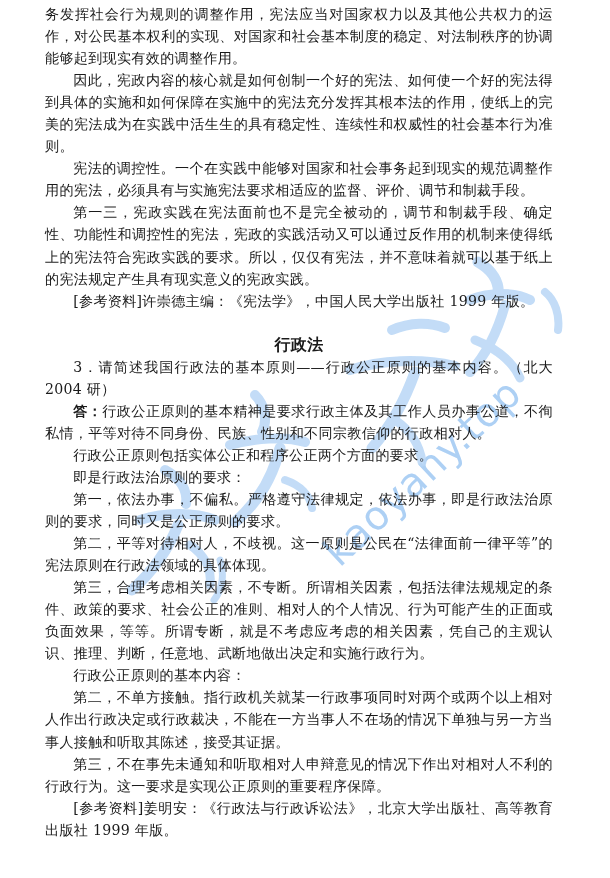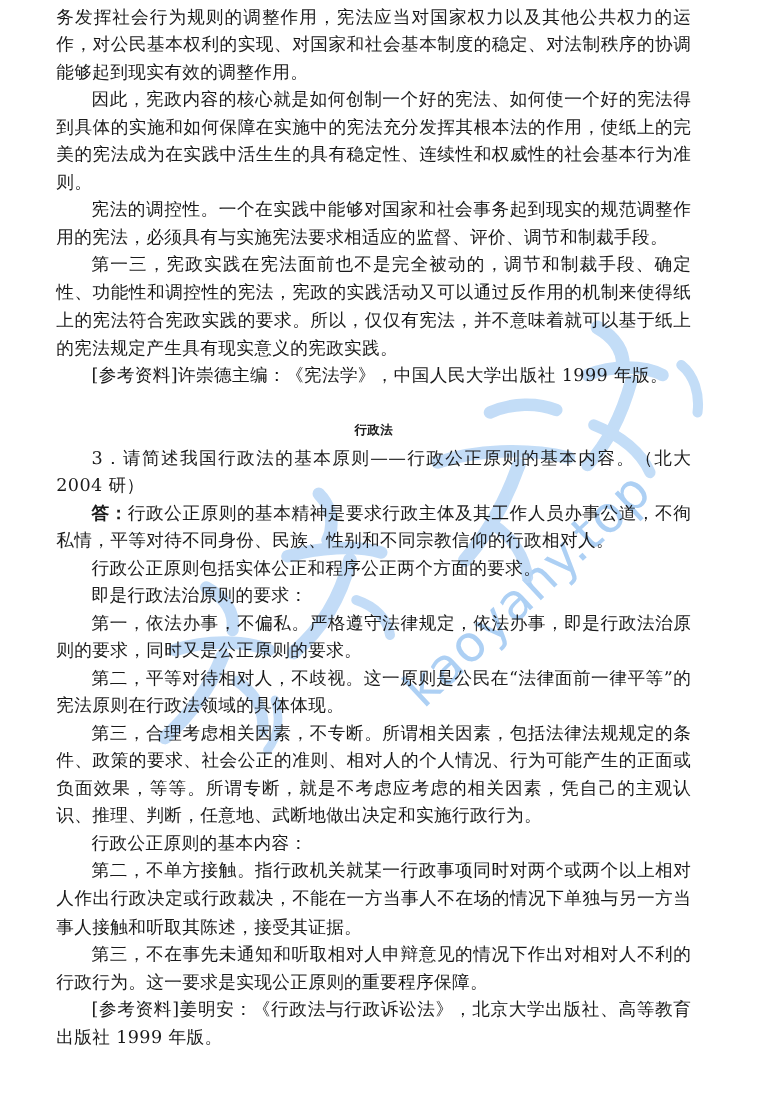--- a/index.html
+++ b/index.html
@@ -12,21 +12,21 @@
     .page { position: absolute; left: 0; top: 0; width: 610px; height: 878px; }
     .text-block {
       position: absolute; left: 45px; top: 3px; width: 508px;
       font-size: 14.1px; line-height: 22.05px; letter-spacing: 0.3px;
       text-align: justify; z-index: 2;
     }
     .p { margin: 0; text-indent: 0; }
     .p.indent { text-indent: 2em; }
     .p.ref { text-indent: 2em; }
     .heading {
-      margin: 0; text-align: center; font-weight: bold; font-size: 10px;
+      margin: 0; text-align: center; font-weight: bold; font-size: 16px;
       padding-top: 22px;
     }
     .question { margin: 0; text-indent: 2em; font-weight: normal; }
     .lead { font-weight: bold; }
     .watermark { position: absolute; left: 0; top: 0; width: 610px; height: 878px; z-index: 1; pointer-events: none; }
     .wm-url {
       position: absolute; left: 330px; top: 535px;
       font-family: "DejaVu Sans", sans-serif; font-size: 40px; color: #9fc8f3;
       transform: rotate(-43deg); transform-origin: left center; opacity: 0.85;
       letter-spacing: 1px;

